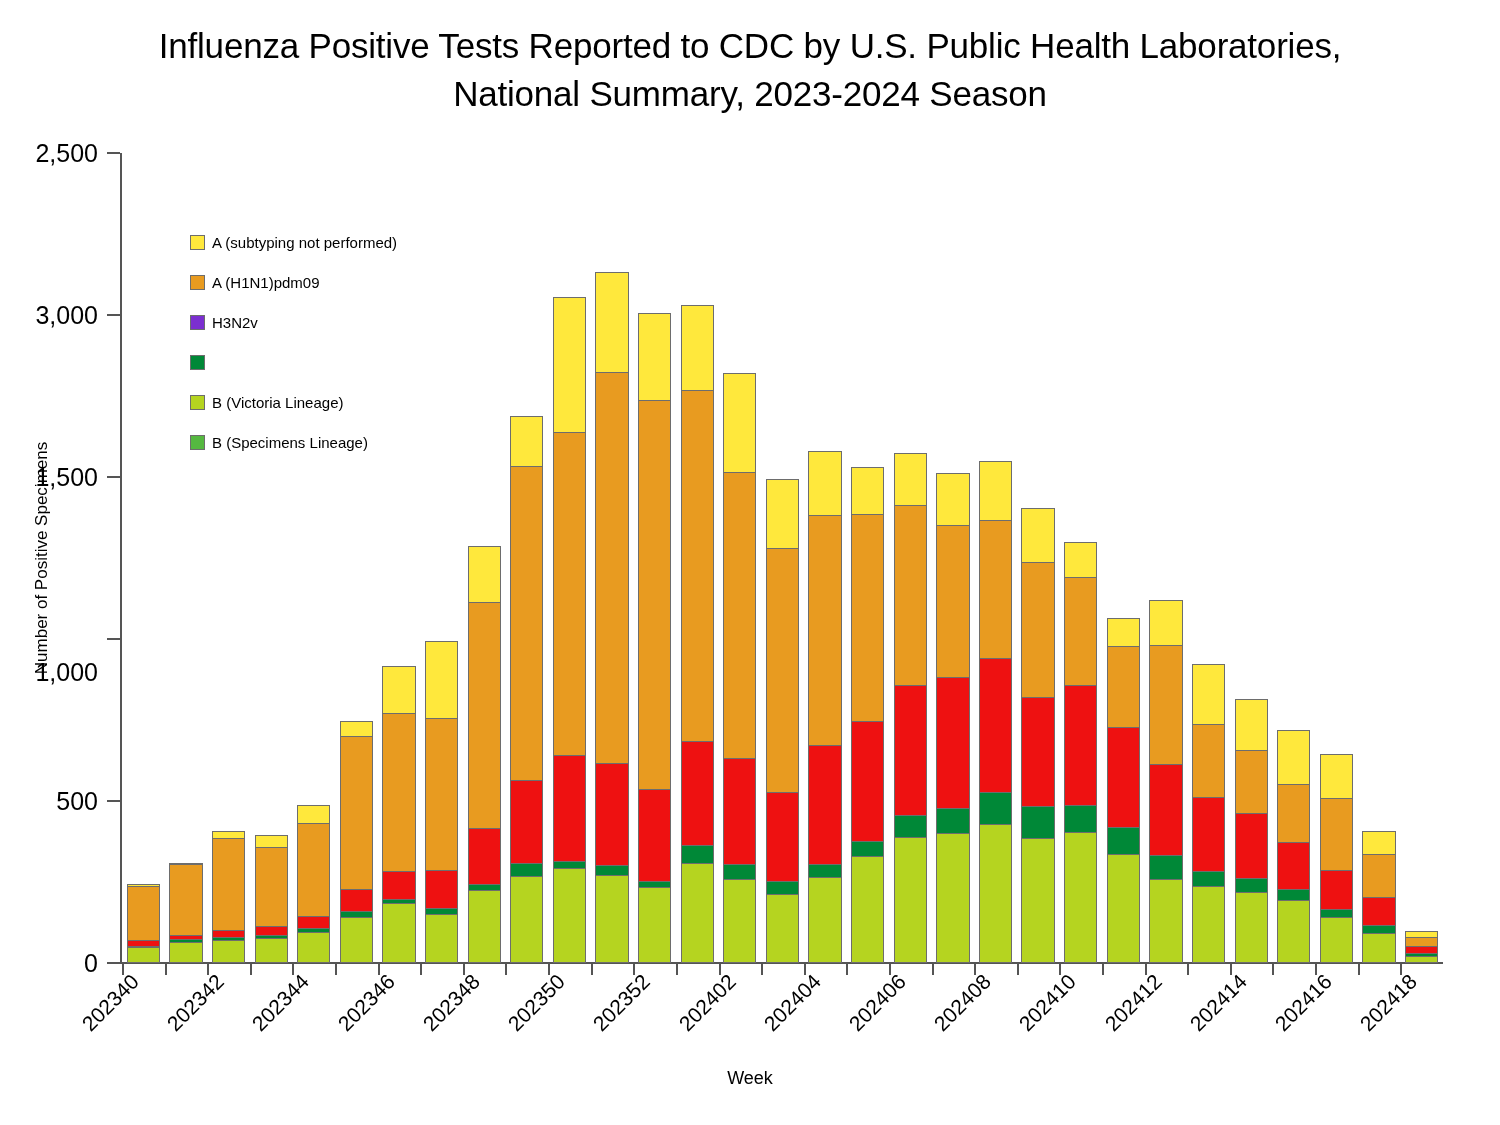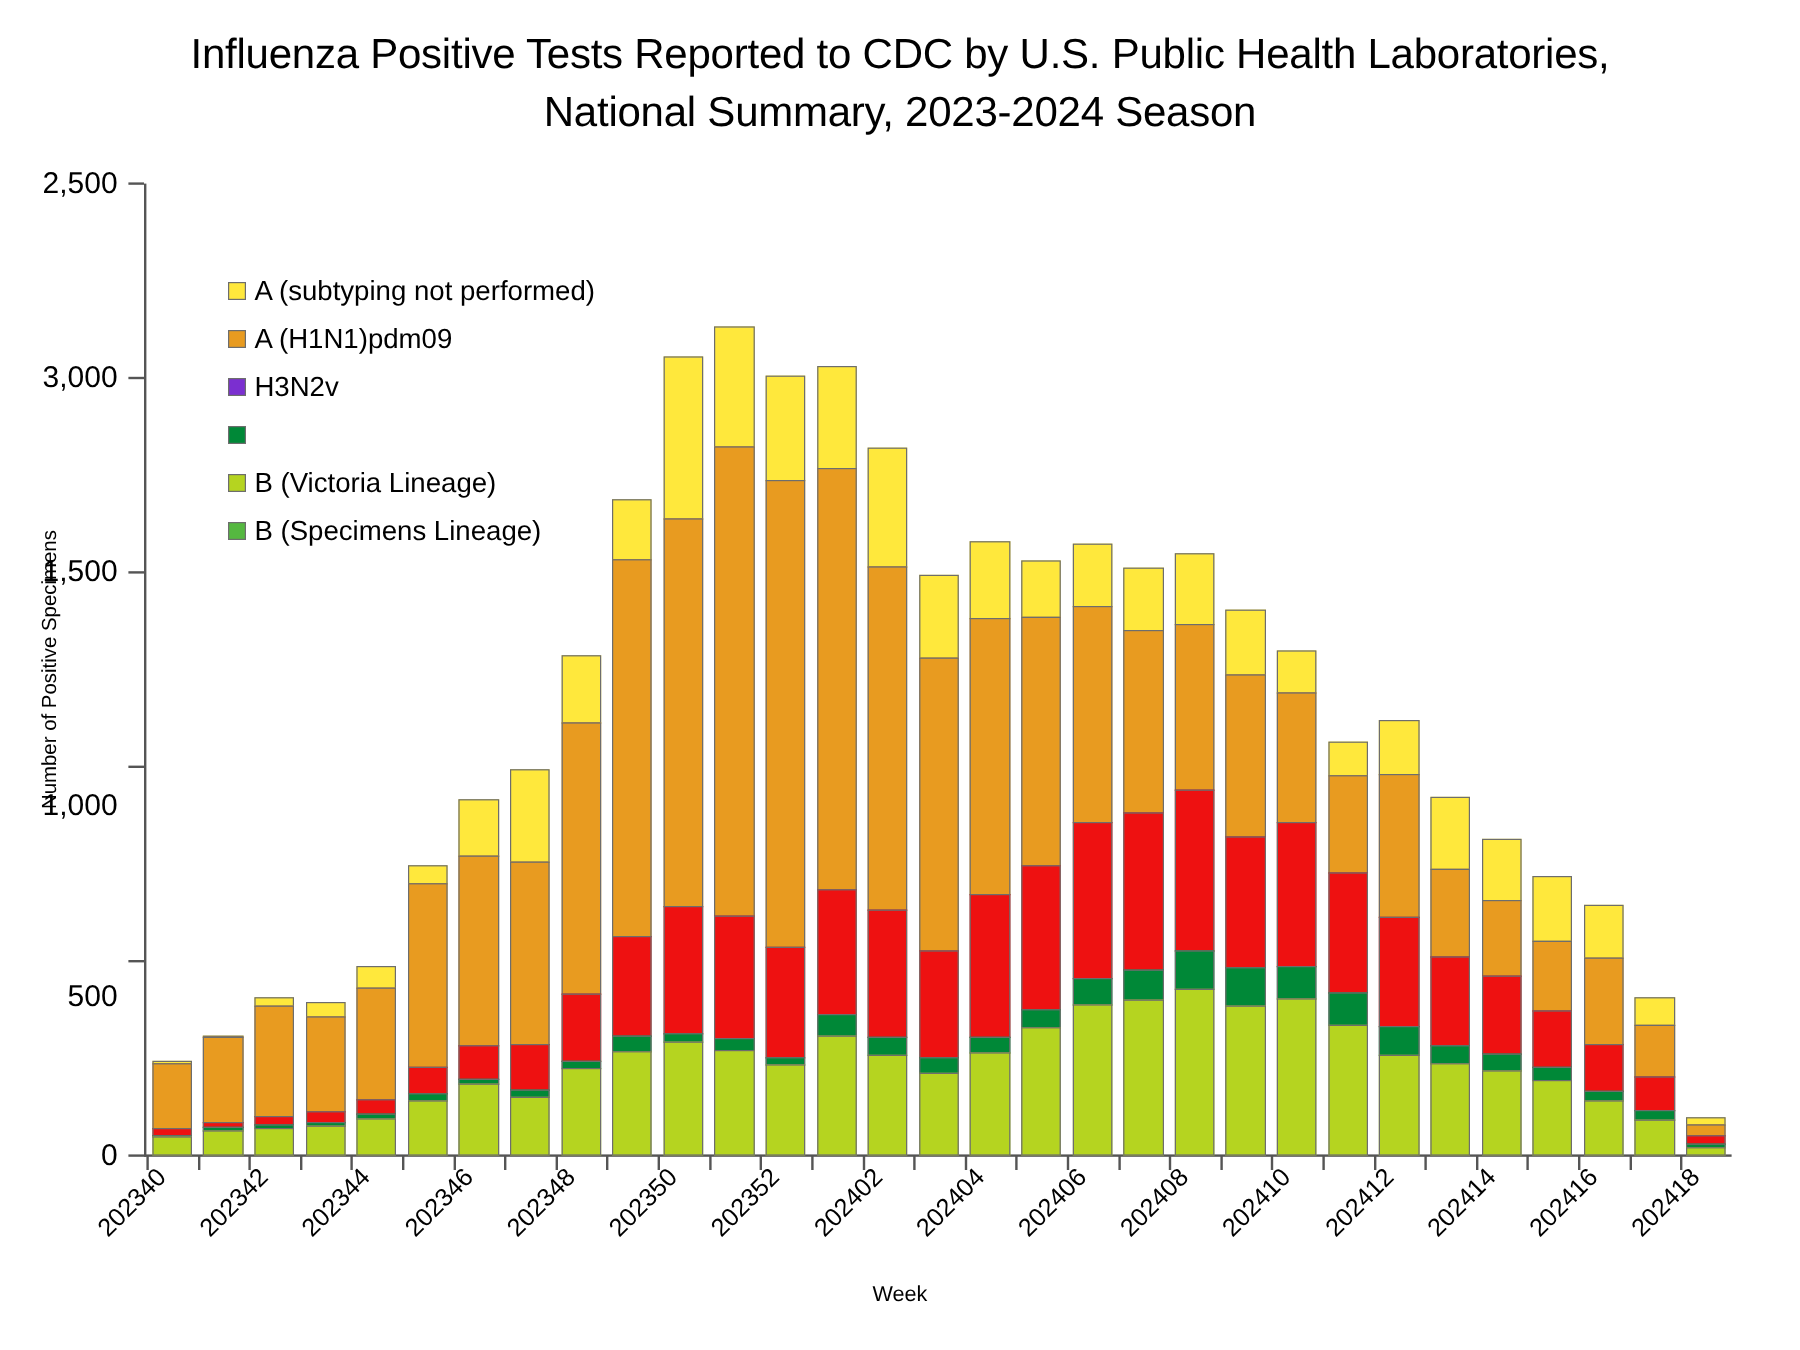--- a/index.html
+++ b/index.html
@@ -136,39 +136,39 @@
     height:40px;
   }
   .legend-swatch{
     width:15px;height:15px;
     border:1px solid #6d6d6d;
     box-sizing:border-box;
     margin-right:7px;
     flex:0 0 auto;
   }
   .legend-text{
-    font-size:23px;
+    font-size:15px;
     white-space:nowrap;
   }
 </style>
 </head>
 <body>
 
 <div id="chart-title">
   <div>Influenza Positive Tests Reported to CDC by U.S. Public Health Laboratories,</div>
   <div>National Summary, 2023-2024 Season</div>
 </div>
 
 <div id="plot">
   <div id="axis-left"></div>
   <div id="axis-bottom"></div>
   <div id="yticks">
       <div class="ytick" style="top: 810px;">0</div>
       <div class="ytick-mark" style="top: 810px;"></div>
-      <div class="ytick" style="top: 648px; margin-top: 30px;">500</div>
+      <div class="ytick" style="top: 648px;">500</div>
       <div class="ytick-mark" style="top: 648px;"></div>
       <div class="ytick" style="top: 486px; margin-top: 33px;">1,000</div>
       <div class="ytick-mark" style="top: 486px;"></div>
       <div class="ytick" style="top: 324px;">1,500</div>
       <div class="ytick-mark" style="top: 324px;"></div>
       <div class="ytick" style="top: 162px;">3,000</div>
       <div class="ytick-mark" style="top: 162px;"></div>
       <div class="ytick" style="top: 0px;">2,500</div>
       <div class="ytick-mark" style="top: 0px;"></div>
     </div>

